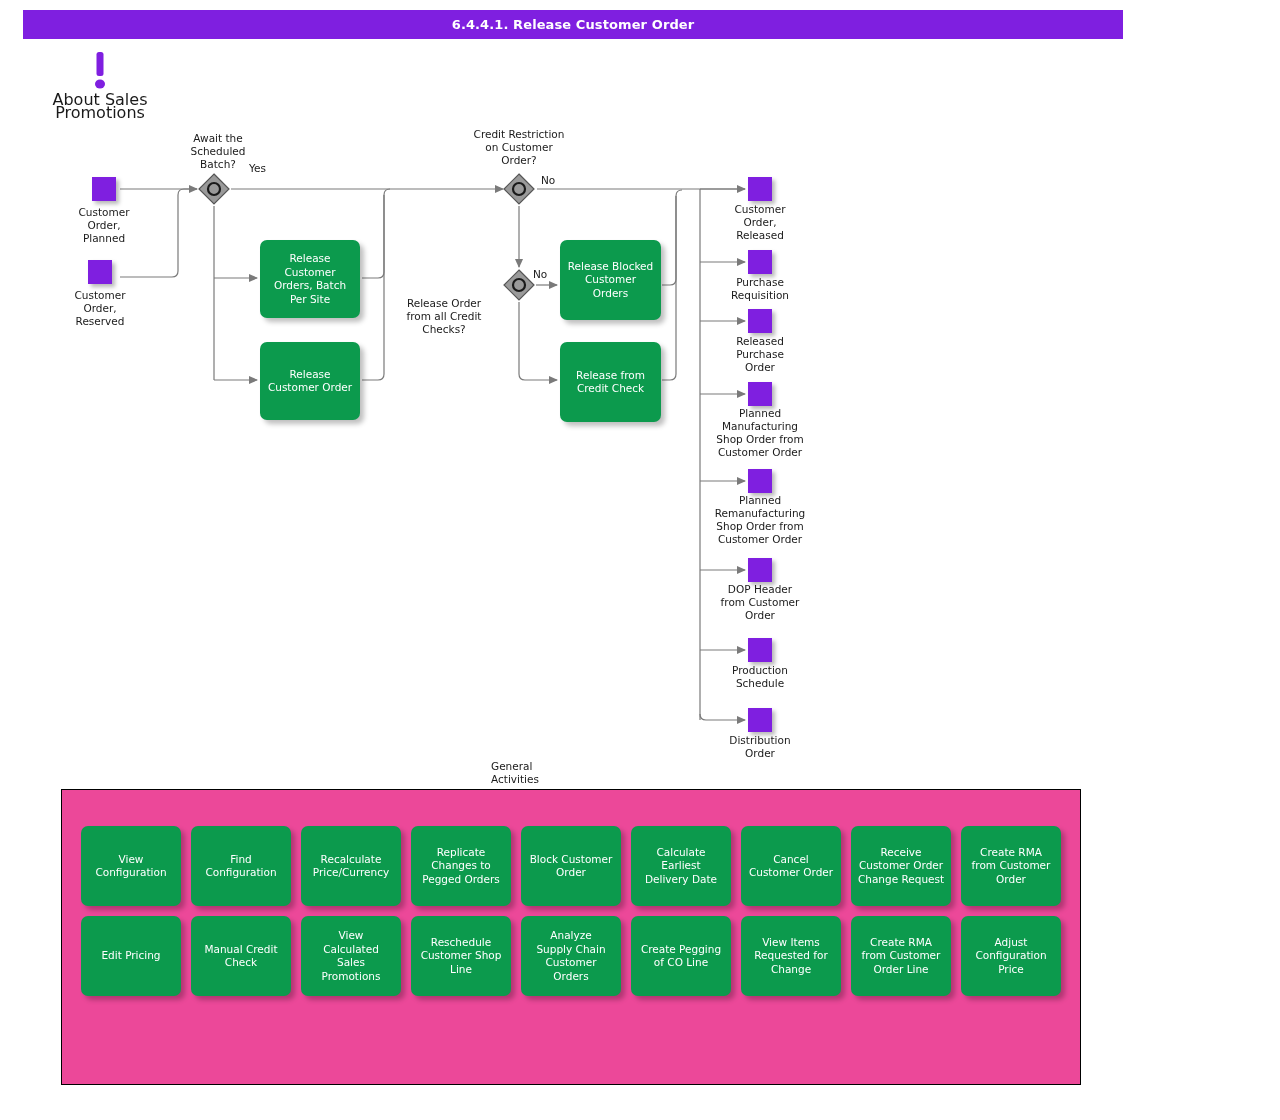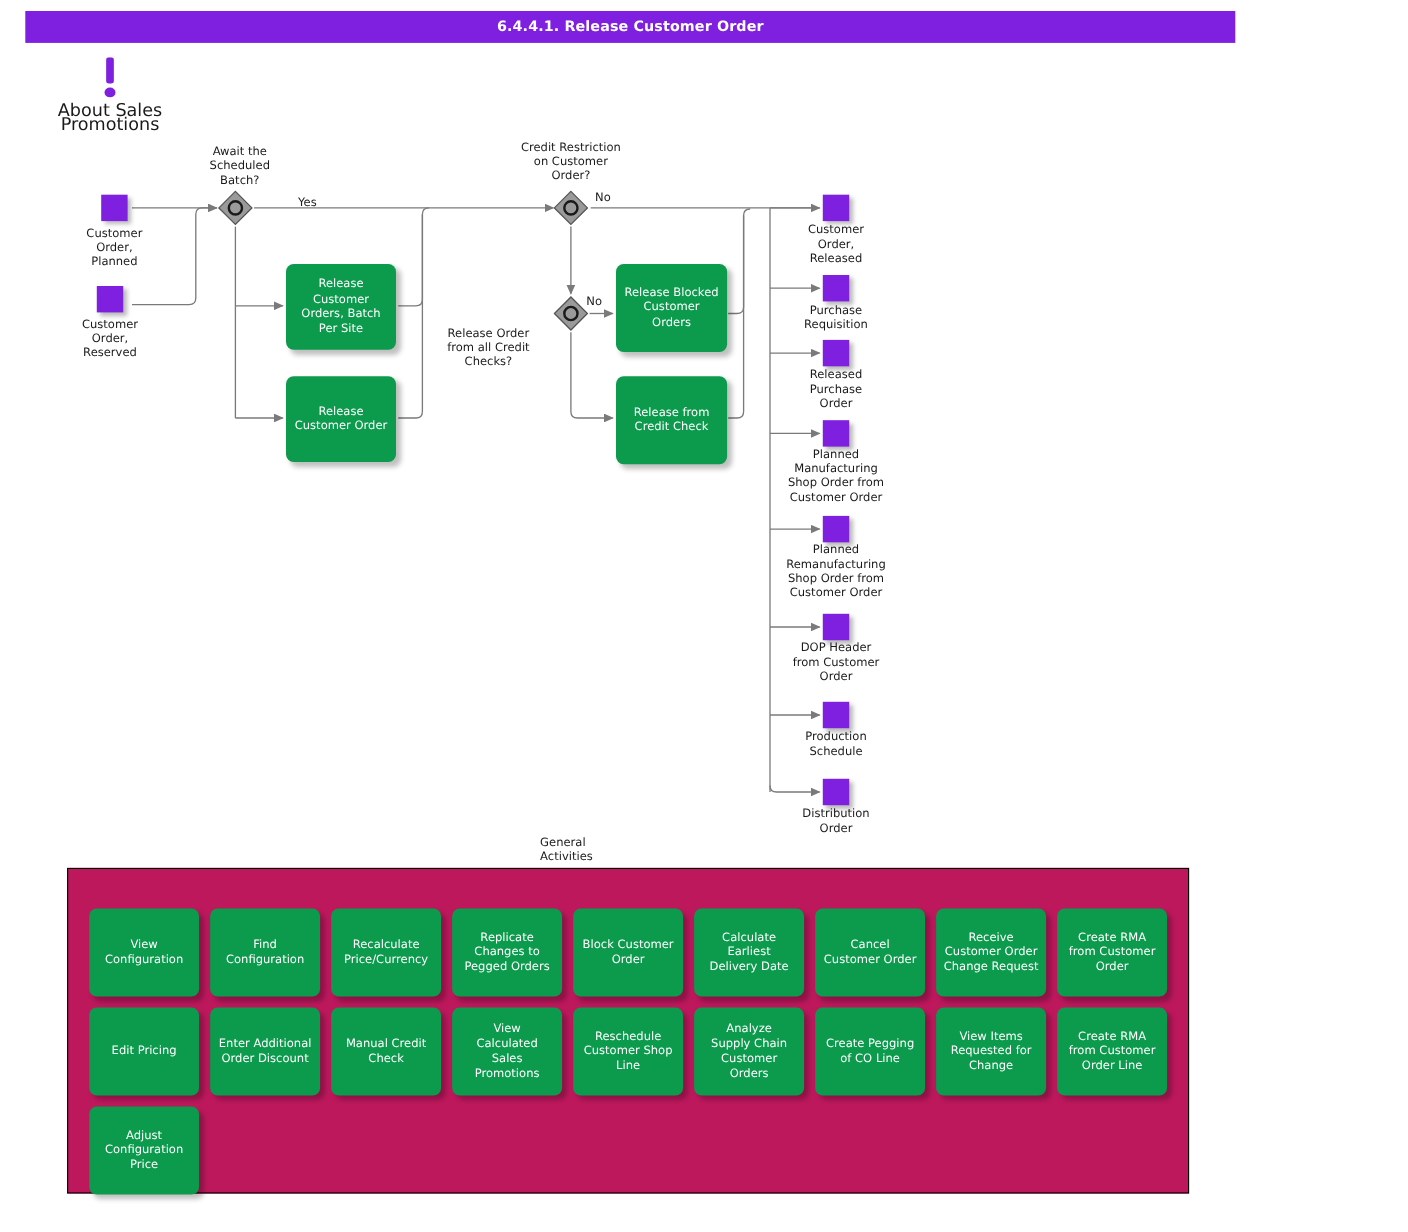--- a/index.html
+++ b/index.html
@@ -141,21 +141,21 @@
     line-height: 13px;
     white-space: pre-line;
   }
   #general-activities-frame {
     position: absolute;
     left: 61px;
     top: 789px;
     width: 1020px;
     height: 296px;
     border: 1.4px solid #000000;
-    background: #be185d;
+    background: #ec4899;
     box-sizing: border-box;
     padding-left: 32px;
   }
   #ga-grid {
     position: absolute;
     left: 19px;
     top: 36px;
     display: flex;
     flex-wrap: wrap;
     width: 980px;
@@ -254,21 +254,21 @@
 Reserved</div>
 </div>
 
 <div class="gw-question" style="left:143px; top:132px;">Await the
 Scheduled
 Batch?</div>
 <svg class="gateway" viewBox="0 0 32 32" xmlns="http://www.w3.org/2000/svg" style="left:198px; top:173px;">
   <polygon points="16,1 31,16 16,31 1,16" fill="#9a9a9a" stroke="#555555" stroke-width="1.2"></polygon>
   <circle cx="16" cy="16" r="6" fill="none" stroke="#1a1a1a" stroke-width="2.2"></circle>
 </svg>
-<div class="flow-label" style="left:249px; top:178px;margin-left:22px;">Yes</div>
+<div class="flow-label" style="left:249px; top:162px;">Yes</div>
 
 <div class="gw-question" style="left:444px; top:128px;">Credit Restriction
 on Customer
 Order?</div>
 <svg class="gateway" viewBox="0 0 32 32" xmlns="http://www.w3.org/2000/svg" style="left:503px; top:173px;">
   <polygon points="16,1 31,16 16,31 1,16" fill="#9a9a9a" stroke="#555555" stroke-width="1.2"></polygon>
   <circle cx="16" cy="16" r="6" fill="none" stroke="#1a1a1a" stroke-width="2.2"></circle>
 </svg>
 <div class="flow-label" style="left:541px; top:174px;">No</div>
 
@@ -373,22 +373,20 @@
     <div class="ga-card">Cancel
 Customer Order</div>
     <div class="ga-card">Receive
 Customer Order
 Change Request</div>
     <div class="ga-card">Create RMA
 from Customer
 Order</div>
 
     <div class="ga-card">Edit Pricing</div>
-    <div class="ga-card">Enter Additional
-Order Discount</div>
     <div class="ga-card">Manual Credit
 Check</div>
     <div class="ga-card">View
 Calculated
 Sales
 Promotions</div>
     <div class="ga-card">Reschedule
 Customer Shop
 Line</div>
     <div class="ga-card">Analyze

